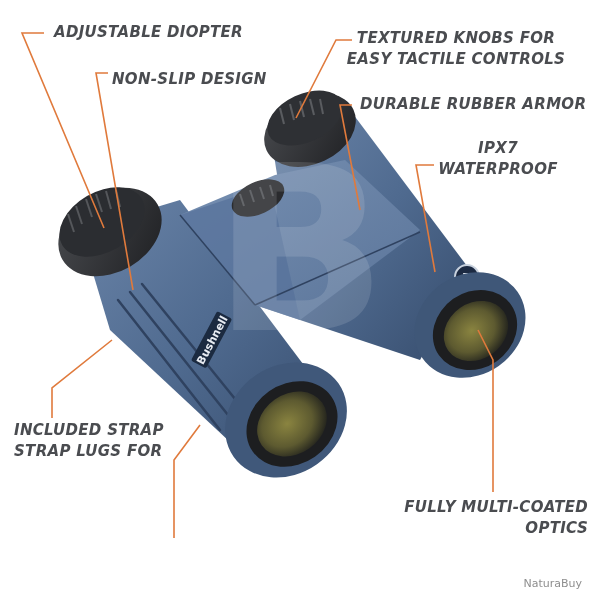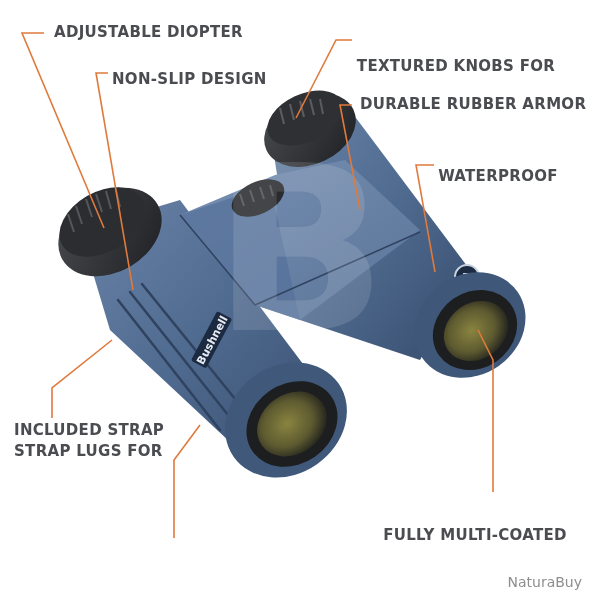--- a/index.html
+++ b/index.html
@@ -9,25 +9,26 @@
   .label {
     position: absolute;
     font-family: "DejaVu Sans", sans-serif;
     font-weight: bold;
     font-size: 15px;
     letter-spacing: 0.3px;
     color: #4a4c50;
     line-height: 21px;
     white-space: nowrap;
     text-transform: uppercase;
+    font-style: italic;
   }
-  .label.center { text-align: center; margin-top: 28px; }
+  .label.center { text-align: center; }
   .wm {
     position: absolute; right: 18px; bottom: 10px;
-    font-family: "DejaVu Sans", sans-serif; font-size: 14px; color: #8e8e8e;
+    font-family: "DejaVu Sans", sans-serif; font-size: 11px; color: #8e8e8e;
   }
   svg.art { position: absolute; left: 0; top: 0; }
 </style>
 </head>
 <body>
 
 <div class="stage">
 
   <svg class="art" width="600" height="600" viewBox="0 0 600 600">
     <defs>
@@ -140,36 +141,39 @@
   <div class="label" style="left:54px; top:22px;">
     <span>ADJUSTABLE DIOPTER</span>
   </div>
 
   <div class="label" style="left:112px; top:69px;">
     <span>NON-SLIP DESIGN</span>
   </div>
 
   <div class="label center" style="left:346px; top:28px; width:220px;">
     <div>TEXTURED KNOBS FOR</div>
+    <div>EASY TACTILE CONTROLS</div>
   </div>
 
   <div class="label" style="left:360px; top:94px;">
     <span>DURABLE RUBBER ARMOR</span>
   </div>
 
   <div class="label center" style="left:436px; top:138px; width:124px;">
+    <div>IPX7</div>
     <div>WATERPROOF</div>
   </div>
 
   <div class="label" style="left:14px; top:420px;">
     <div>INCLUDED STRAP</div>
     <div>STRAP LUGS FOR</div>
   </div>
 
-  <div class="label center" style="left:379px; top:497px; width:192px;">
+  <div class="label center" style="left:396px; top:497px; width:192px;text-align:right;">
     <div>FULLY MULTI-COATED</div>
+    <div>OPTICS</div>
   </div>
 
   <div class="label center" style="left:46px; top:541px; width:258px;">
   </div>
 
   <div class="wm">NaturaBuy</div>
 </div>
 
 </body></html>

